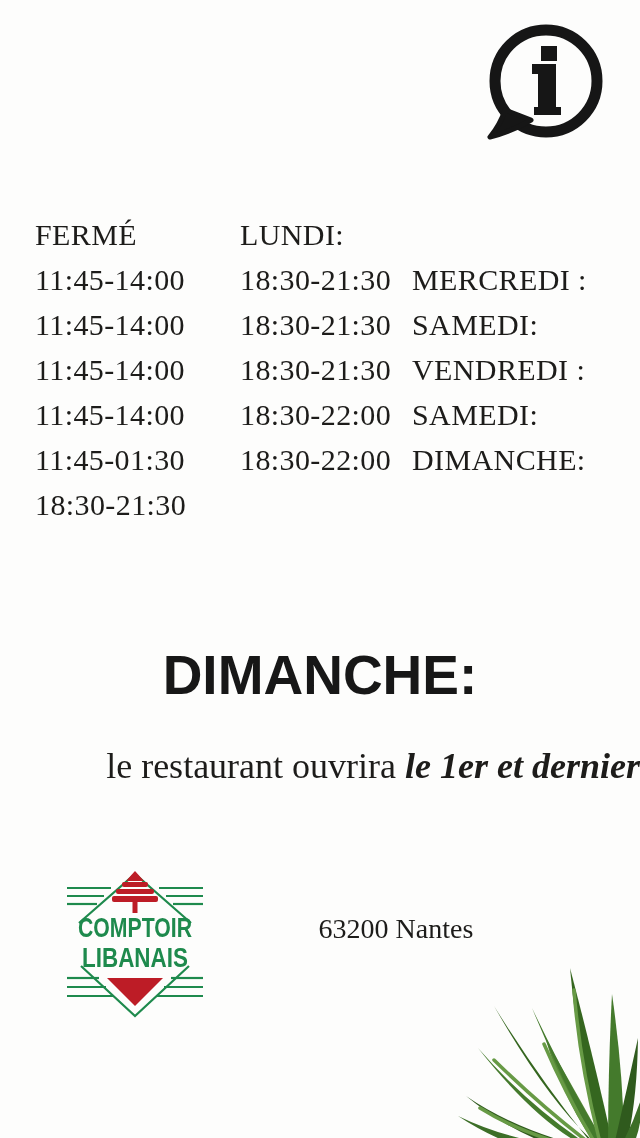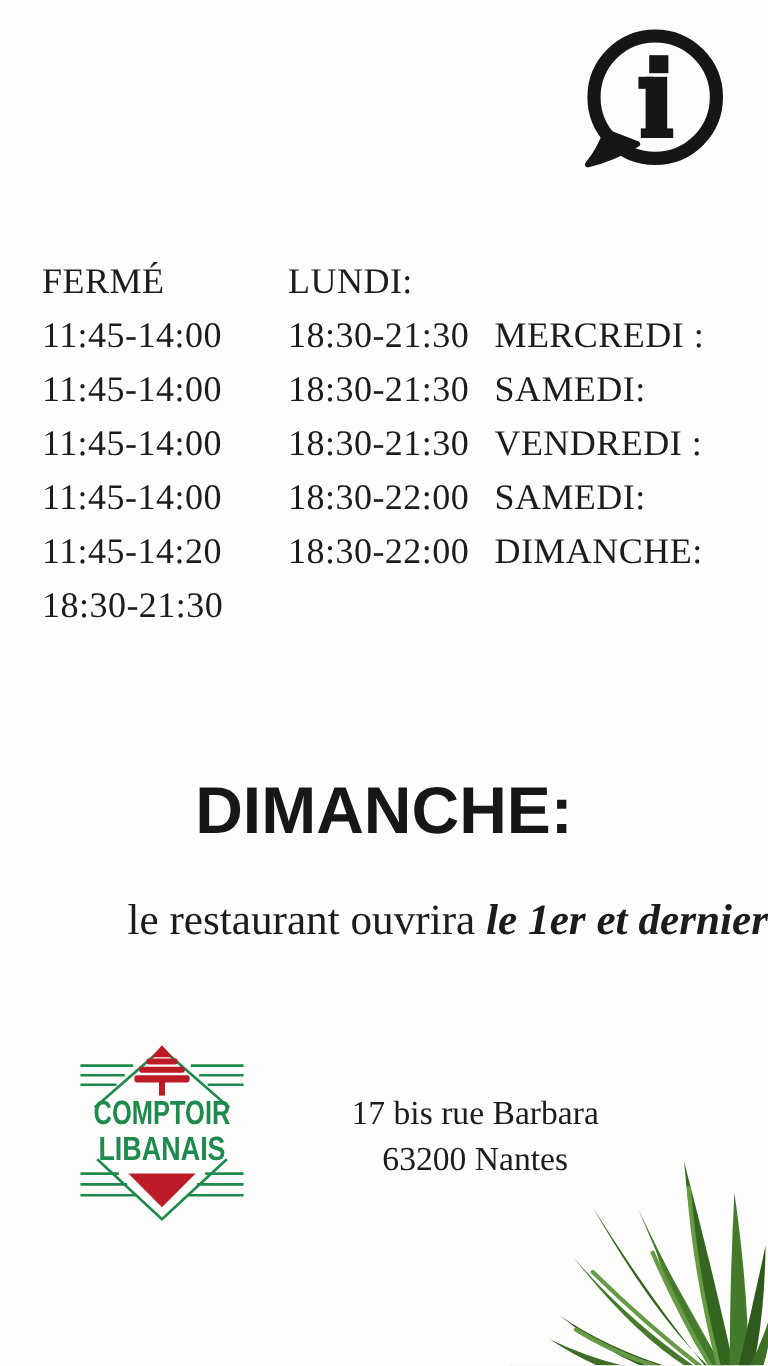--- a/index.html
+++ b/index.html
@@ -84,21 +84,21 @@
 
     <span class="cell">SAMEDI:</span>
     <span class="cell">11:45-14:00</span>
     <span class="cell">18:30-21:30</span>
 
     <span class="cell">VENDREDI :</span>
     <span class="cell">11:45-14:00</span>
     <span class="cell">18:30-22:00</span>
 
     <span class="cell">SAMEDI:</span>
-    <span class="cell">11:45-14:20</span>
+    <span class="cell">11:45-01:30</span>
     <span class="cell">18:30-22:00</span>
 
     <span class="cell">DIMANCHE:</span>
     <span class="cell">18:30-21:30</span>
     <span class="cell"></span>
   </div>
 
   <div class="sunday-heading">DIMANCHE:</div>
   <div class="sunday-text">
     <span>le restaurant ouvrira </span><span class="em">le 1er et dernier</span><br>
@@ -134,21 +134,20 @@
       <rect x="67.5" y="35" width="5" height="12"></rect>
     </g>
 
     <path d="M42 112 L98 112 L70 140 Z" fill="#bd1c26"></path>
 
     <text x="70" y="71" text-anchor="middle" textLength="114" lengthAdjust="spacingAndGlyphs" font-family="Liberation Sans, sans-serif" font-weight="bold" font-size="28" fill="#1e8a4d">COMPTOIR</text>
     <text x="70" y="101" text-anchor="middle" textLength="106" lengthAdjust="spacingAndGlyphs" font-family="Liberation Sans, sans-serif" font-weight="bold" font-size="28" fill="#1e8a4d">LIBANAIS</text>
   </svg>
 
   <div class="address">
-    <div>17 bis rue Barbara</div>
     <div>63200 Nantes</div>
   </div>
 
   <svg class="plant" width="190" height="190" viewBox="0 0 190 190" aria-hidden="true">
 
     <path d="M145 200 Q70 198 8 168 Q75 212 148 212 Z" fill="#3c6e27"></path>
     <path d="M148 202 Q70 185 16 148 Q80 200 150 208 Z" fill="#2f5a1d"></path>
     <path d="M146 202 Q80 160 28 100 Q95 185 152 206 Z" fill="#447a2c"></path>
     <path d="M148 203 Q95 140 44 58 Q105 165 156 204 Z" fill="#35661f"></path>
     <path d="M150 204 Q112 150 96 92 Q135 160 158 203 Z" fill="#578838"></path>

